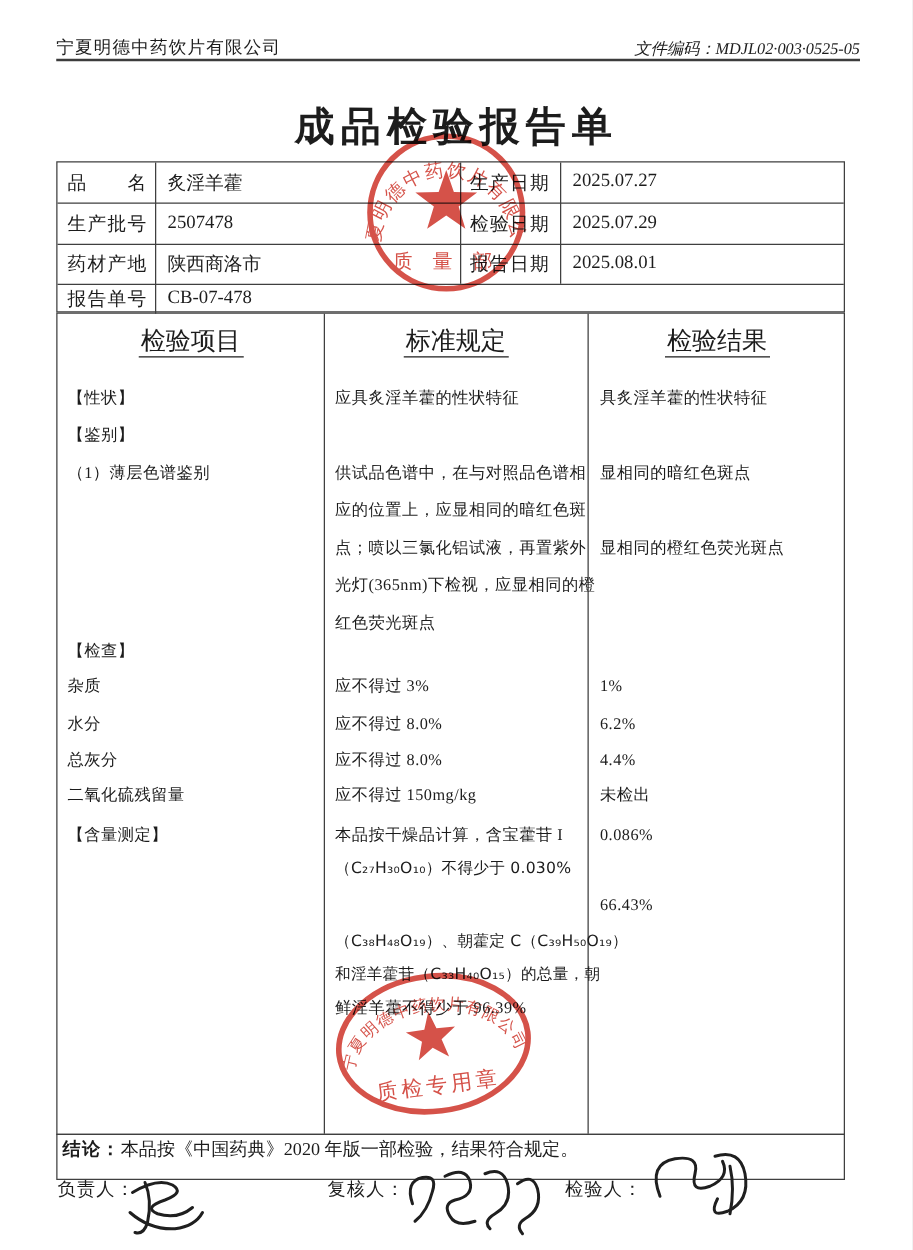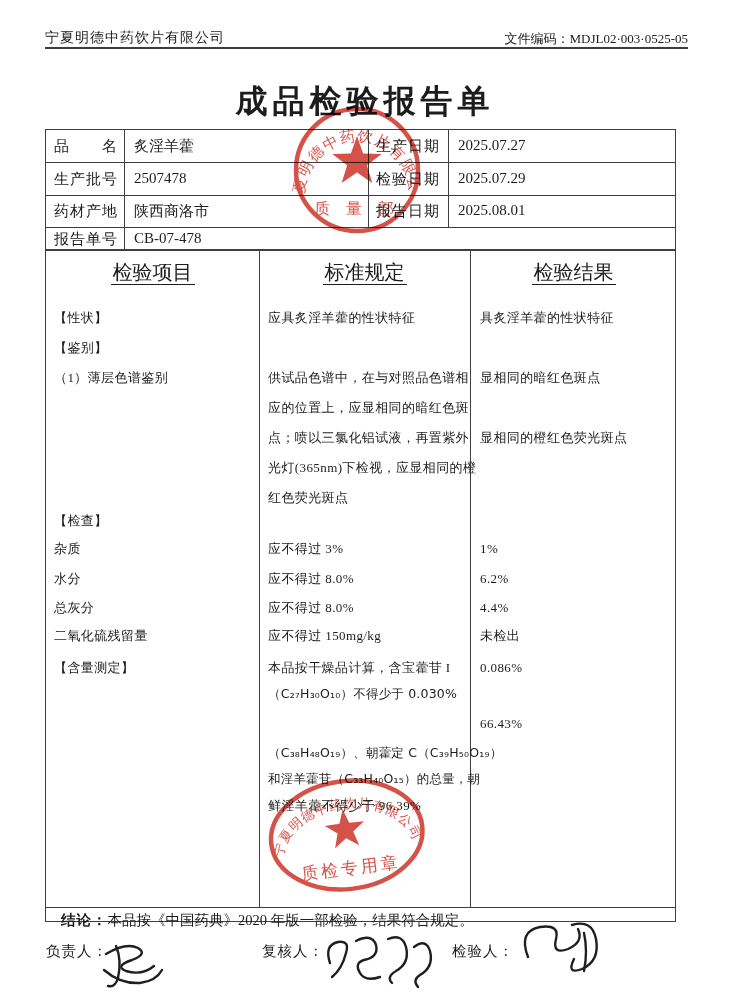--- a/index.html
+++ b/index.html
@@ -3,42 +3,42 @@
 <meta charset="utf-8">
 <style>
   html,body{margin:0;padding:0;background:#e8e8e8;}
   .page{
     position:relative;width:730px;height:1000px;background:#ffffff;
     font-family:"Liberation Serif","DejaVu Serif",serif;color:#1c1c1c;
     overflow:hidden;
   }
   
   .company{position:absolute;left:45px;top:29px;font-size:14px;letter-spacing:1px;}
-  .doccode{position:absolute;right:42px;top:30px;font-size:13px;}
+  .doccode{position:absolute;right:42px;top:30px;font-size:13px;font-style:italic;}
   .head-rule{position:absolute;left:45px;top:47px;width:643px;height:2px;background:#3c3c3c;}
   .title{position:absolute;left:0;top:80px;width:730px;text-align:center;
          font-size:32px;font-weight:bold;letter-spacing:5px;}
   
   .info-table{position:absolute;left:45px;top:129px;width:631px;height:121px;
               border:1px solid #3f3f3f;box-sizing:border-box;}
   .hline{position:absolute;left:0;width:100%;height:1px;background:#3f3f3f;}
   .vline{position:absolute;top:0;width:1px;background:#3f3f3f;}
   .cell{position:absolute;font-size:15px;white-space:nowrap;}
   .ilabel{letter-spacing:1px;}
   
   .main-table{position:absolute;left:45px;top:250px;width:631px;height:658px;
               border:1px solid #3f3f3f;box-sizing:border-box;}
   .col-head{position:absolute;top:8px;font-size:20px;text-align:center;}
   .col-head span{border-bottom:1px solid #1c1c1c;padding:0 2px 1px 2px;}
   .tline{position:absolute;font-size:13px;letter-spacing:0.4px;white-space:nowrap;line-height:17px;}
   .fline{font-family:"DejaVu Sans","Liberation Sans",sans-serif;font-size:12.5px;letter-spacing:0.2px;}
   
-  .conclusion{position:absolute;left:45px;top:907px;width:631px;height:15px;
+  .conclusion{position:absolute;left:45px;top:907px;width:631px;height:37px;
               border:1px solid #3f3f3f;box-sizing:border-box;font-size:14.5px;
-              line-height:25px;padding-left:15px;white-space:nowrap;}
+              line-height:25px;padding-left:4px;white-space:nowrap;}
   .conclusion b{letter-spacing:1px;}
   
   .sig-label{position:absolute;font-size:14.5px;letter-spacing:1px;}
   .sig-svg{position:absolute;}
   .sig-svg path{fill:none;stroke:#1f1f1f;stroke-width:2.4;stroke-linecap:round;stroke-linejoin:round;}
   
   .stamp{position:absolute;mix-blend-mode:multiply;opacity:0.88;}
   .stamp-rot{transform:rotate(-7deg);}
 </style>
 </head>

